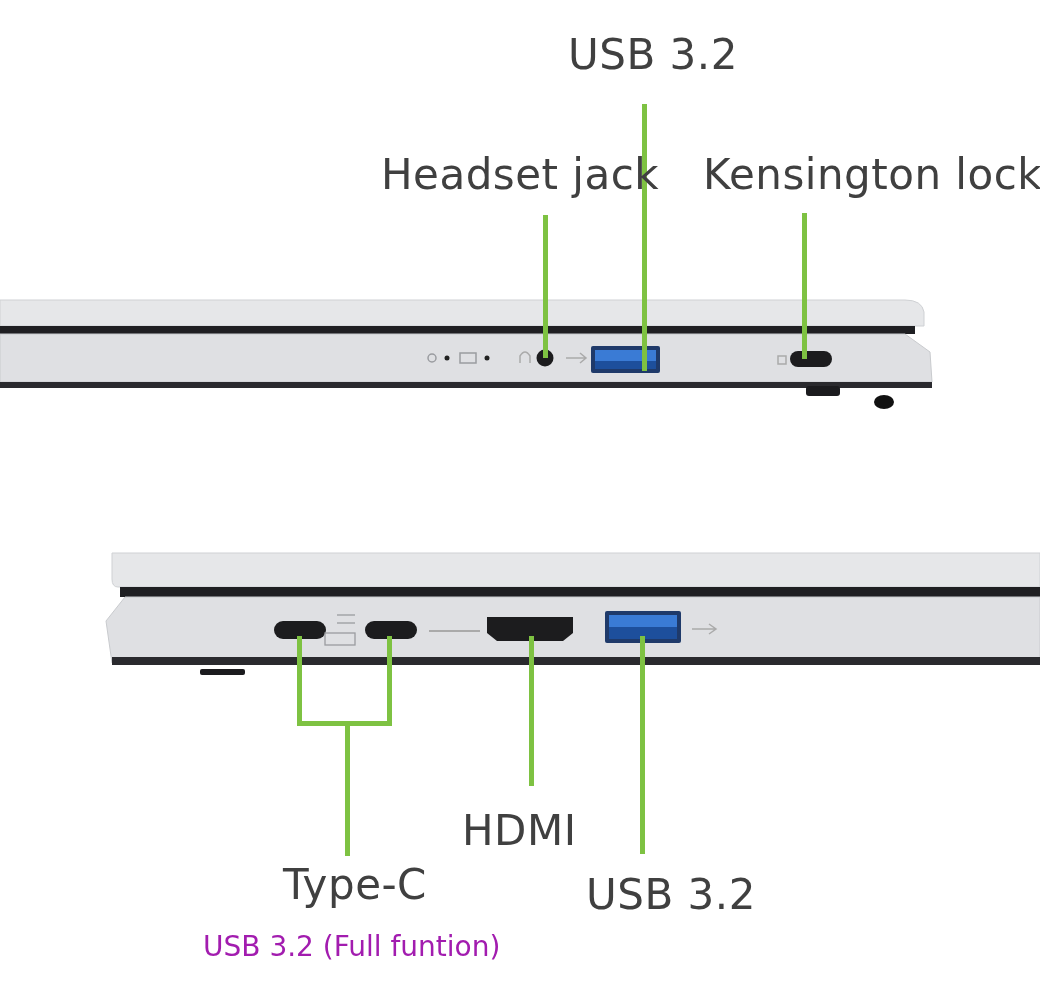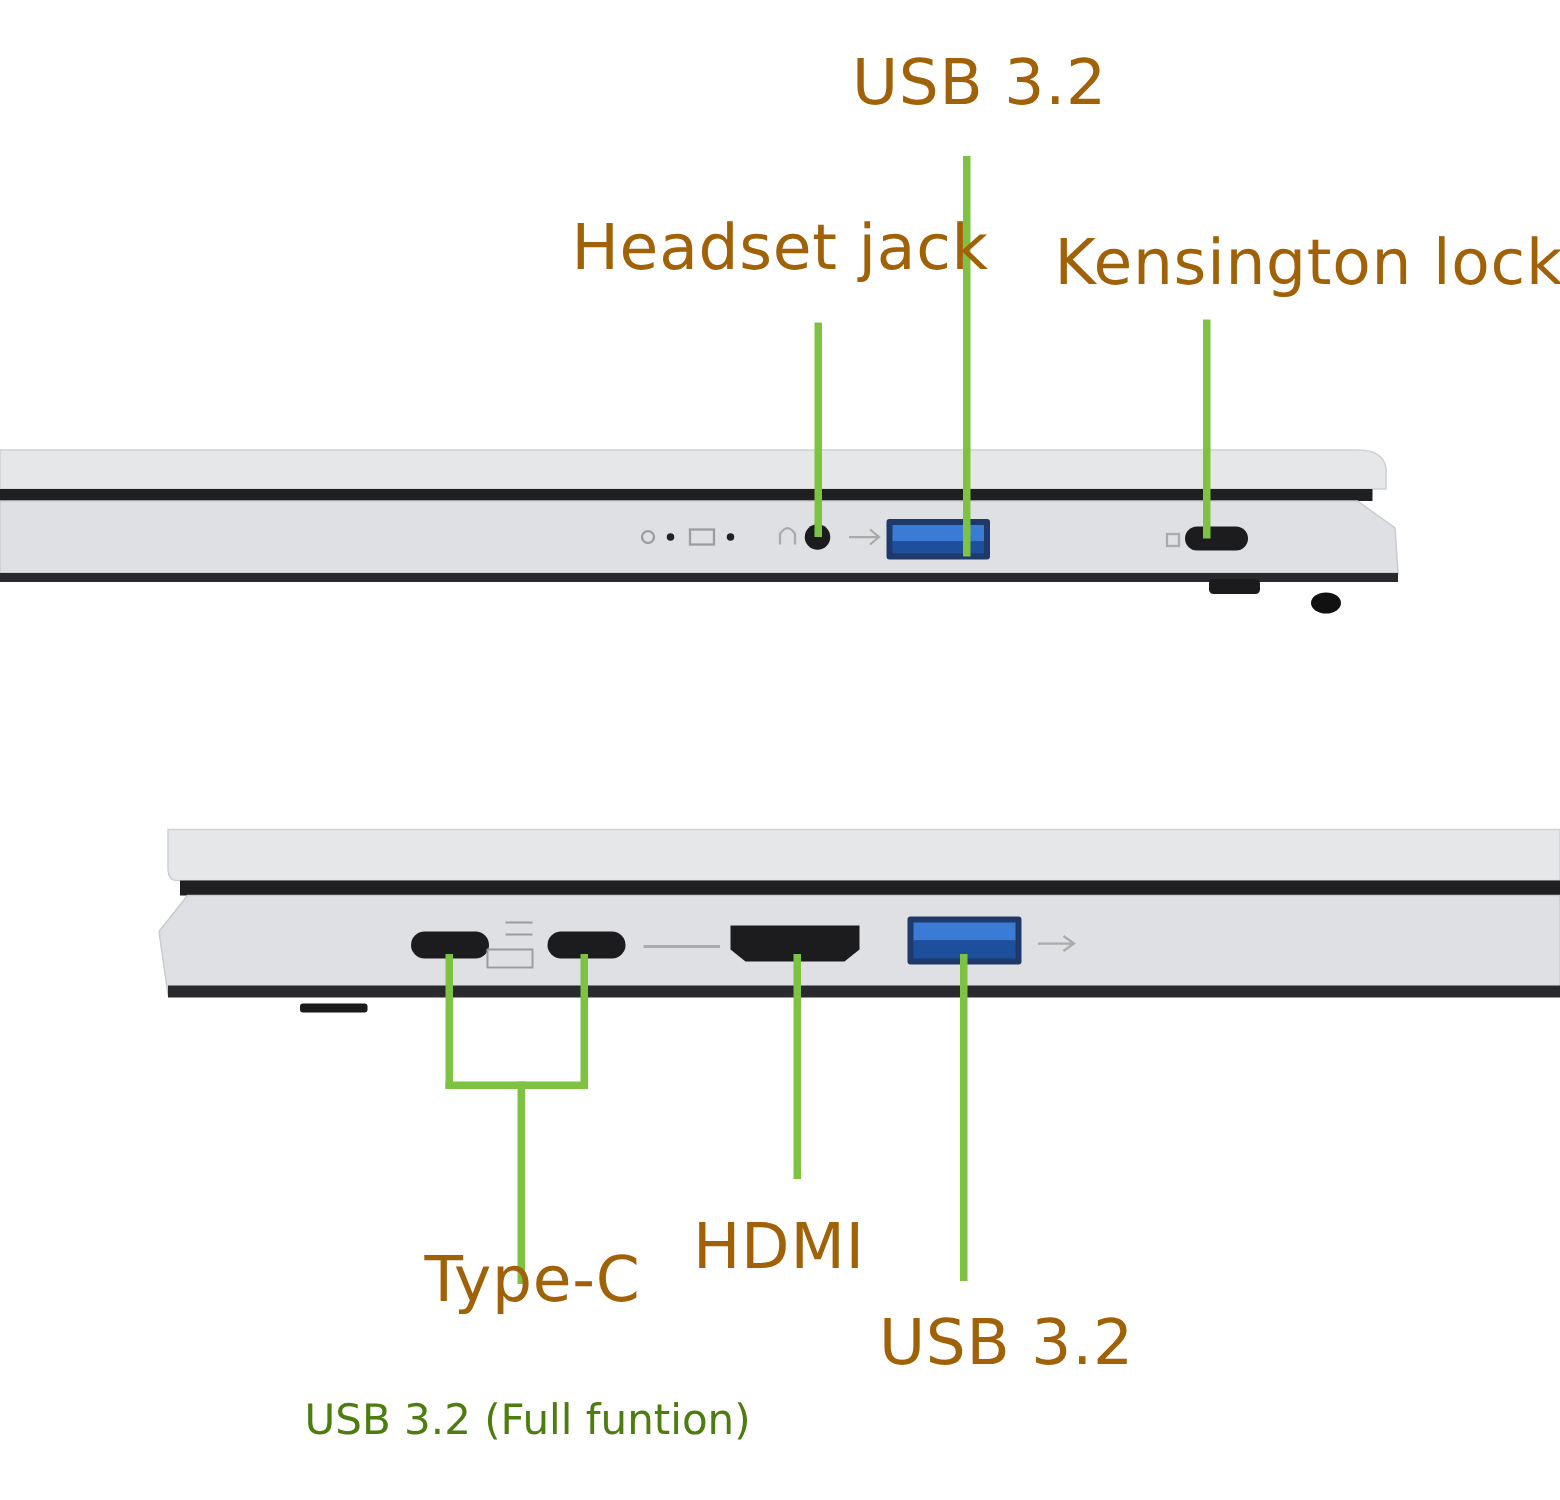--- a/index.html
+++ b/index.html
@@ -1,18 +1,18 @@
 <!DOCTYPE html>
 <html><head>
 <meta charset="utf-8">
 <style>
   html, body { margin:0; padding:0; background:#ffffff; }
   body { width:1040px; height:1000px; position:relative; overflow:hidden; font-family:"DejaVu Sans", sans-serif; }
-  .label { position:absolute; color:#a16207; font-size:42px; letter-spacing:0.5px; white-space:nowrap; }
-  .sublabel { position:absolute; color:#4d7c0f; font-size:28px; white-space:nowrap; }
+  .label { position:absolute; color:#404040; font-size:42px; letter-spacing:0.5px; white-space:nowrap; }
+  .sublabel { position:absolute; color:#a21caf; font-size:28px; white-space:nowrap; }
   .gline { position:absolute; background:#7ec242; }
   .abs { position:absolute; }
 </style>
 </head>
 <body>
 
 <div>
   <svg class="abs" style="left:0;top:290px" width="1040" height="130">
 
     <path d="M0,10 L905,10 Q922,10 924,22 L924,36 L0,36 Z" fill="#e6e7e9" stroke="#cfd1d4"></path>
@@ -45,21 +45,21 @@
         <rect x="778" y="66" width="8" height="8" fill="none" stroke="#aaa" stroke-width="1.5"></rect>
       </g>
     <rect x="790" y="61" width="42" height="16" rx="8" fill="#1c1c1e"></rect>
   </svg>
 
   <div class="gline" style="left:642px;top:104px;width:5px;height:267px"></div>
   <div class="gline" style="left:543px;top:215px;width:5px;height:143px"></div>
   <div class="gline" style="left:802px;top:213px;width:5px;height:146px"></div>
 
   <div class="label" style="left:568px;top:30px">USB 3.2</div>
-  <div class="label" style="left:381px;top:140px">Headset jack</div>
+  <div class="label" style="left:381px;top:150px">Headset jack</div>
   <div class="label" style="left:703px;top:150px">Kensington lock</div>
 </div>
 
 <div>
   <svg class="abs" style="left:0;top:545px" width="1040" height="140">
 
     <path d="M112,8 L1040,8 L1040,42 L118,42 Q112,42 112,34 Z" fill="#e6e7e9" stroke="#cfd1d4"></path>
     <rect x="120" y="42" width="920" height="10" fill="#1f1f22"></rect>
 
     <path d="M125,52 L1040,52 L1040,118 L112,118 L106,76 Z" fill="#dfe0e3" stroke="#c9cbce"></path>
@@ -89,15 +89,15 @@
 
   <div class="gline" style="left:297px;top:636px;width:5px;height:90px"></div>
   <div class="gline" style="left:387px;top:636px;width:5px;height:90px"></div>
   <div class="gline" style="left:297px;top:721px;width:95px;height:5px"></div>
   <div class="gline" style="left:345px;top:721px;width:5px;height:135px"></div>
   <div class="gline" style="left:529px;top:636px;width:5px;height:150px"></div>
   <div class="gline" style="left:640px;top:636px;width:5px;height:218px"></div>
 
   <div class="label" style="left:462px;top:806px">HDMI</div>
   <div class="label" style="left:586px;top:870px">USB 3.2</div>
-  <div class="label" style="left:283px;top:828px">Type-C</div>
+  <div class="label" style="left:283px;top:860px">Type-C</div>
   <div class="sublabel" style="left:203px;top:930px">USB 3.2 (Full funtion)</div>
 </div>
 
 </body></html>

